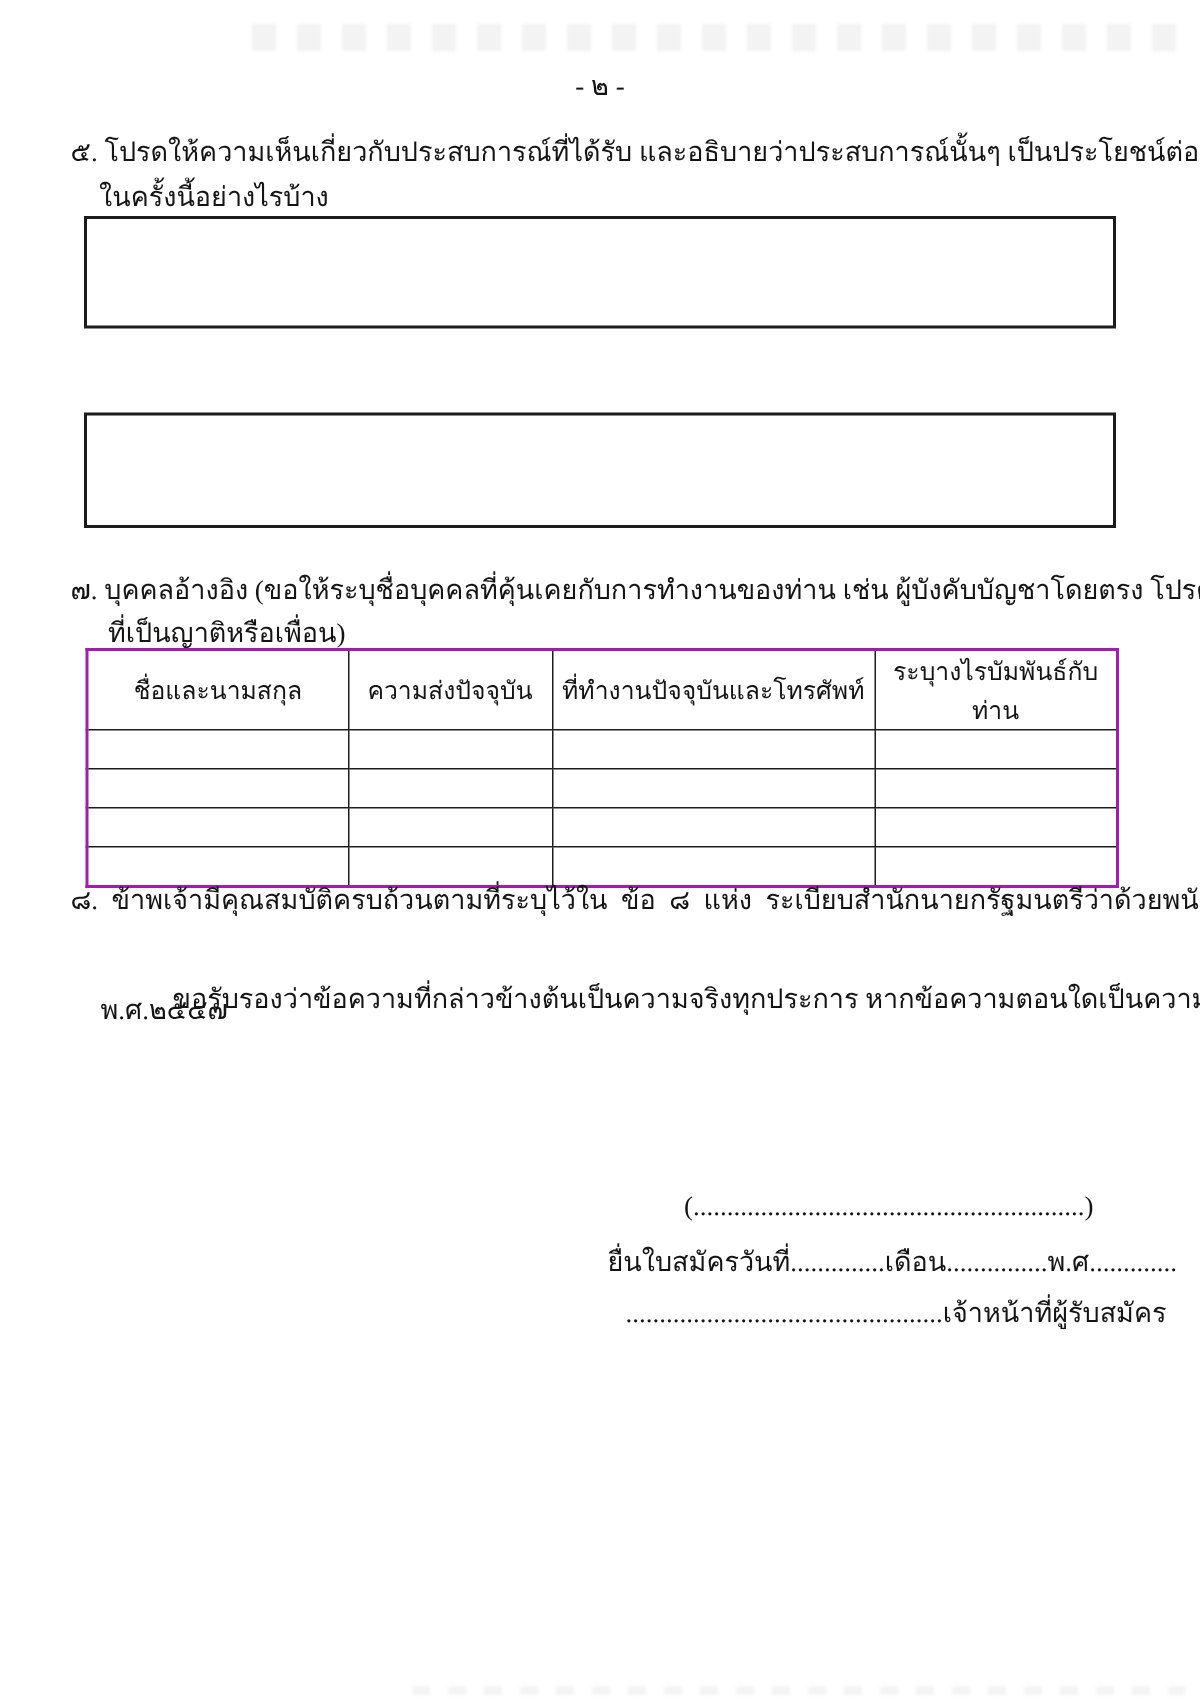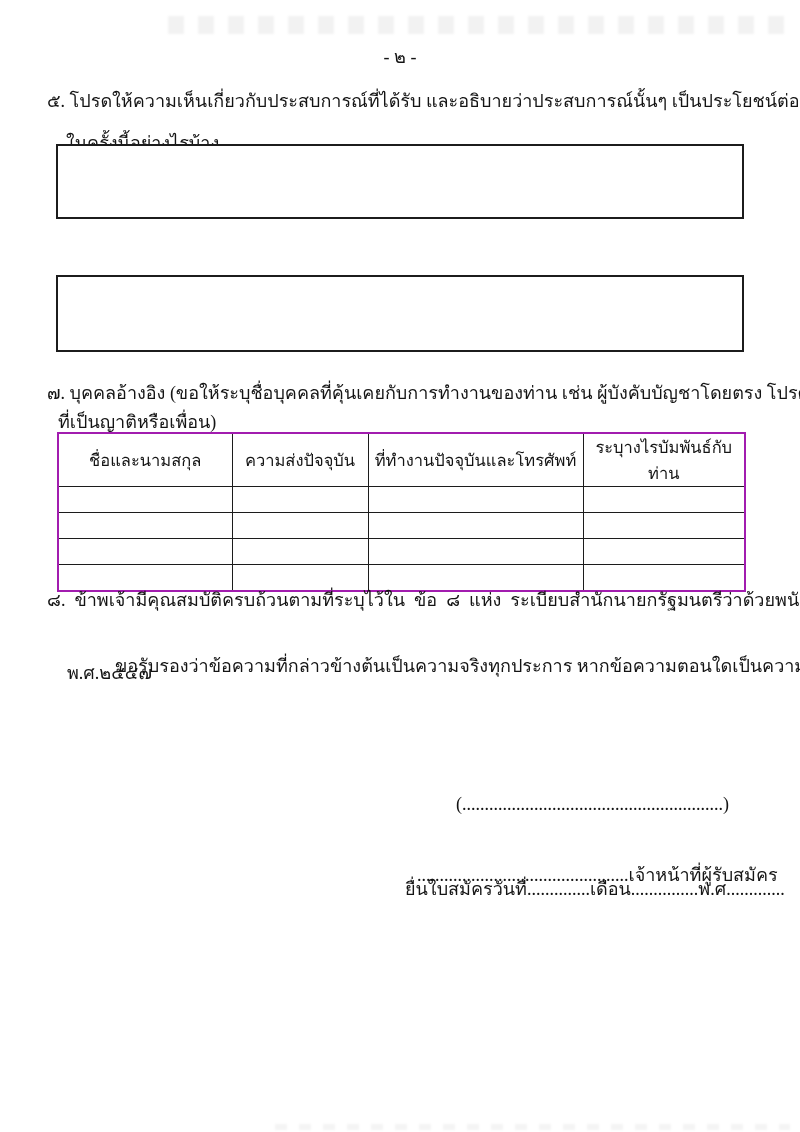--- a/index.html
+++ b/index.html
@@ -71,27 +71,27 @@
 </head>
 <body>
 
 <div id="page">
 
   <div class="artifact top"></div>
 
   <div class="pageno">- ๒ -</div>
 
   <div class="line" style="left:47px;top:89px;">๕. โปรดให้ความเห็นเกี่ยวกับประสบการณ์ที่ได้รับ และอธิบายว่าประสบการณ์นั้นๆ เป็นประโยชน์ต่องานที่สมัคร</div>
-  <div class="line" style="left:66px;top:131px;text-decoration:underline;">ในครั้งนี้อย่างไรบ้าง</div>
+  <div class="line" style="left:66px;top:119px;">ในครั้งนี้อย่างไรบ้าง</div>
   <div class="answer-box" style="left:56px;top:144px;width:688px;height:75px;"></div>
 
   <div class="answer-box" style="left:56px;top:275px;width:688px;height:77px;"></div>
 
   <div class="line" style="left:47px;top:381px;">๗. บุคคลอ้างอิง (ขอให้ระบุชื่อบุคคลที่คุ้นเคยกับการทำงานของท่าน เช่น ผู้บังคับบัญชาโดยตรง โปรดอย่าระบุชื่อบุคคล</div>
-  <div class="line" style="left:58px;top:410px;">ที่เป็นญาติหรือเพื่อน)</div>
+  <div class="line" style="left:72px;top:410px;">ที่เป็นญาติหรือเพื่อน)</div>
 
   <table class="ref-table">
     <colgroup>
       <col style="width:174px;">
       <col style="width:136px;">
       <col style="width:215px;">
       <col style="width:162px;">
     </colgroup>
     <thead>
       <tr>
@@ -128,18 +128,18 @@
       </tr>
     </tbody>
   </table>
 
   <div class="line" style="left:47px;top:588px;">๘.  ข้าพเจ้ามีคุณสมบัติครบถ้วนตามที่ระบุไว้ใน  ข้อ  ๘  แห่ง  ระเบียบสำนักนายกรัฐมนตรีว่าด้วยพนักงานราชการ</div>
   <div class="line" style="left:67px;top:621px;margin-top:40px;">พ.ศ.๒๕๔๗</div>
 
   <div class="line" style="left:115px;top:654px;">ขอรับรองว่าข้อความที่กล่าวข้างต้นเป็นความจริงทุกประการ หากข้อความตอนใดเป็นความเท็จหรือไม่ตรง</div>
 
   <div class="line" style="left:456px;top:792px;">(..........................................................)</div>
-  <div class="line" style="left:405px;top:829px;margin-top:48px;">ยื่นใบสมัครวันที่..............เดือน...............พ.ศ.............</div>
+  <div class="line" style="left:405px;top:829px;">ยื่นใบสมัครวันที่..............เดือน...............พ.ศ.............</div>
   <div class="line" style="left:417px;top:863px;">...............................................เจ้าหน้าที่ผู้รับสมัคร</div>
 
   <div class="artifact bottom"></div>
 
 </div>
 
 </body></html>

